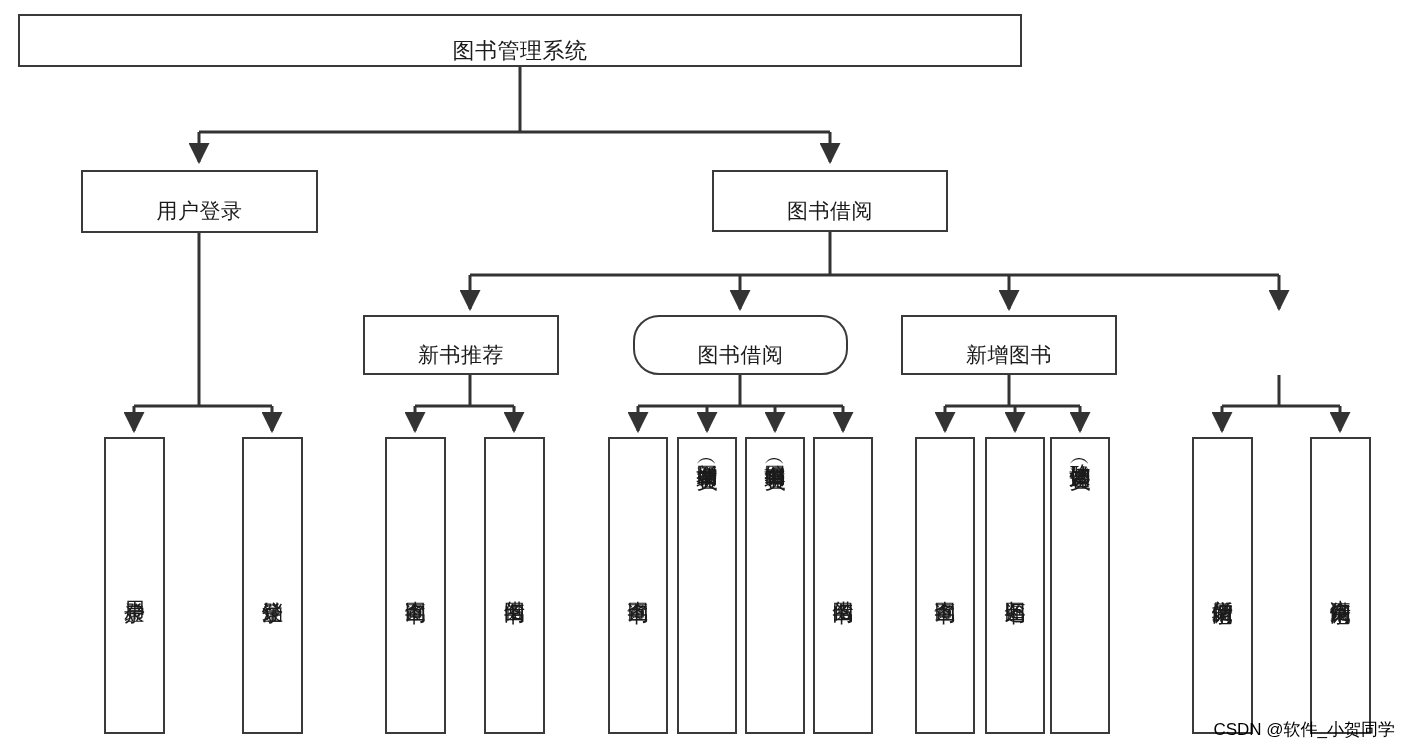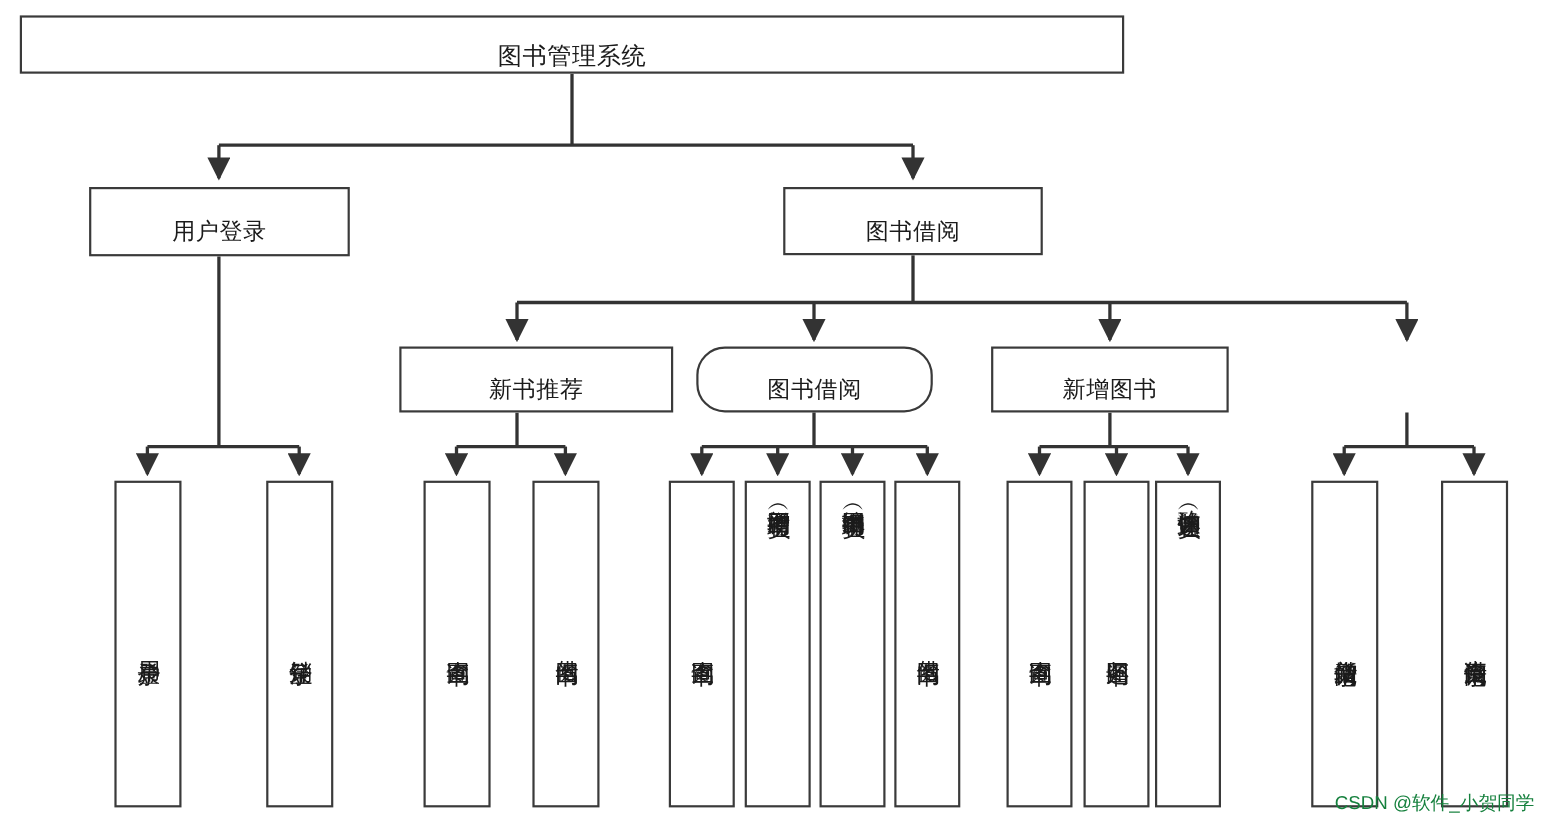--- a/index.html
+++ b/index.html
@@ -69,21 +69,21 @@
   .node.vert.centered {
     align-items: center;
     padding-top: 0;
   }
   
   #watermark {
     position: absolute;
     right: 10px;
     bottom: 6px;
     font-size: 17px;
-    color: #15803d;
+    color: #000000;
     z-index: 5;
     white-space: nowrap;
     pointer-events: none;
   }
 </style>
 </head>
 <body>
 
 <div id="canvas">
 
@@ -142,21 +142,21 @@
   </div>
 
   <div class="node horiz" style="left:81px; top:170px; width:237px; height:63px;">
     <span class="label">用户登录</span>
   </div>
 
   <div class="node horiz" style="left:712px; top:170px; width:236px; height:62px;">
     <span class="label">图书借阅</span>
   </div>
 
-  <div class="node horiz" style="left:363px; top:315px; width:249px; height:60px;">
+  <div class="node horiz" style="left:363px; top:315px; width:196px; height:60px;">
     <span class="label">新书推荐</span>
   </div>
 
   <div class="node horiz" style="left:633px; top:315px; width:215px; height:60px;border-radius:26px;">
     <span class="label">图书借阅</span>
   </div>
 
   <div class="node horiz" style="left:901px; top:315px; width:216px; height:60px;">
     <span class="label">新增图书</span>
   </div>

